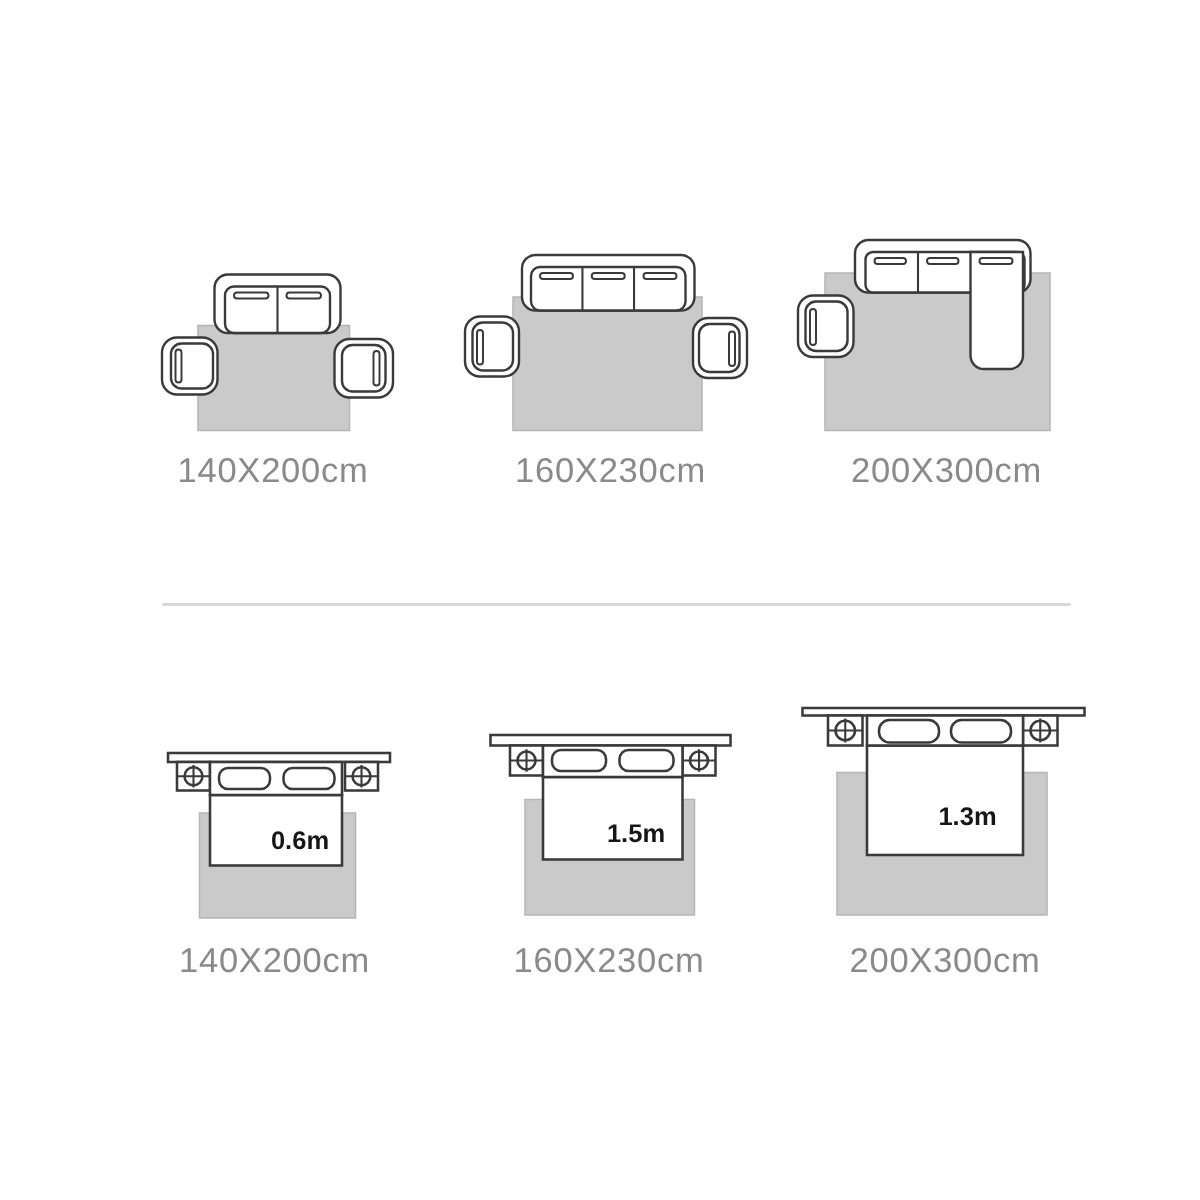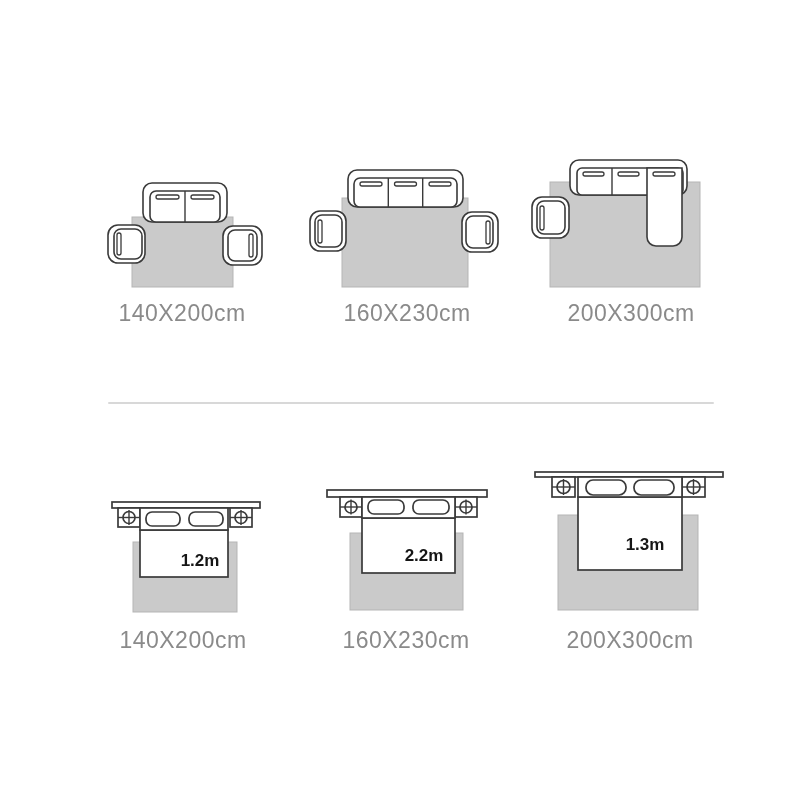--- a/index.html
+++ b/index.html
@@ -140,21 +140,21 @@
       <line class="ln" x1="154" y1="24" x2="177" y2="24"></line>
       <line class="ln" x1="165.5" y1="16" x2="165.5" y2="32"></line>
       <rect class="rug" x="30" y="52" width="140" height="95"></rect>
       <rect class="ob" x="50" y="34" width="104" height="73"></rect>
       <rect class="ob" x="50" y="14" width="104" height="20"></rect>
       <rect class="ob" x="58" y="17" width="40" height="15" rx="7"></rect>
       <rect class="ob" x="106" y="17" width="40" height="15" rx="7"></rect>
     </svg>
   </figure>
 
-  <div class="bed-width" style="left:200px;top:551px">1.2m</div>
-  <div class="bed-width" style="left:424px;top:546px">2.2m</div>
+  <div class="bed-width" style="left:200px;top:551px">0.6m</div>
+  <div class="bed-width" style="left:424px;top:546px">1.5m</div>
   <div class="bed-width" style="left:645px;top:535px">1.3m</div>
 
   <div class="size-label" style="left:183px;top:627px">140X200cm</div>
   <div class="size-label" style="left:406px;top:627px">160X230cm</div>
   <div class="size-label" style="left:630px;top:627px">200X300cm</div>
 
 </div>
 
 </body></html>

